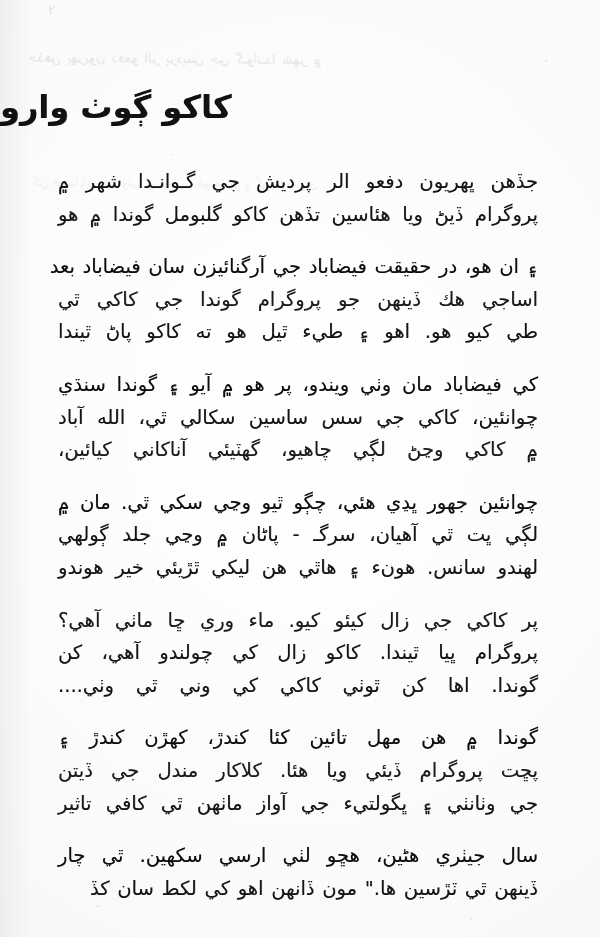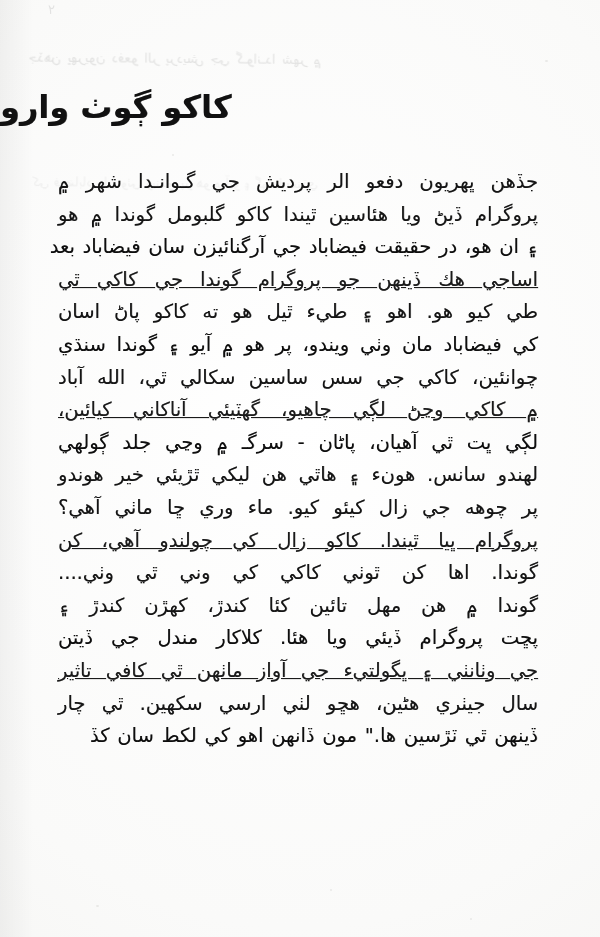--- a/index.html
+++ b/index.html
@@ -123,22 +123,22 @@
     text-align-last: justify;
     direction: rtl;
     height: 32.6px;
     overflow: visible;
   }
   .body-text .ln.last {
     text-align-last: right;
   }
 
   
-  .body-text .ln:nth-child(3n) { color: #0d0d0d; }
-  .body-text .ln:nth-child(4n) { color: #1a1a1a; text-decoration: underline; }
+  .body-text .ln:nth-child(3n) { color: #0d0d0d; margin-top: 20px; }
+  .body-text .ln:nth-child(4n) { color: #1a1a1a; }
 
   .speck {
     position: absolute;
     background: #d8d8d6;
     border-radius: 50%;
     pointer-events: none;
     opacity: 0.5;
   }
 </style>
 </head>
@@ -151,30 +151,31 @@
   <div class="page-number">٢</div>
 
   <div class="showthrough">جڏهن ڀهريون دفعو الر پرديش جي گـوانـدا شهر ۾</div>
 
   <div class="showthrough-2">كي فيضاباد مان وٺي ويندو، پر هو ۾ آيو ۽ گوندا سنڌي</div>
 
   <h1 class="title">كاكو ڳوٺ وارو</h1>
 
   <div class="body-text">
     <span class="ln">جڏهن ڀهريون دفعو الر پرديش جي گـوانـدا شهر ۾</span>
-    <span class="ln">پروگرام ڏيڻ ويا هئاسين ٿيندا كاكو گلبومل گوندا ۾ هو</span>
+    <span class="ln">پروگرام ڏيڻ ويا هئاسين تڏهن كاكو گلبومل گوندا ۾ هو</span>
     <span class="ln">۽ ان هو، در حقيقت فيضاباد جي آرگنائيزن سان فيضاباد بعد</span>
     <span class="ln">اساجي هك ڏينهن جو پروگرام گوندا جي كاكي ٿي</span>
-    <span class="ln">طي كيو هو. اهو ۽ طيء ٿيل هو ته كاكو پاڻ اسان</span>
+    <span class="ln">طي كيو هو. اهو ۽ طيء ٿيل هو ته كاكو پاڻ ٿيندا</span>
     <span class="ln">كي فيضاباد مان وٺي ويندو، پر هو ۾ آيو ۽ گوندا سنڌي</span>
     <span class="ln">چوانئين، كاكي جي سس ساسين سكالي ٿي، الله آباد</span>
     <span class="ln">۾ كاكي وڃڻ لڳي چاهيو، گهٽيئي آناكاني كيائين،</span>
-    <span class="ln">لڳي ڀت ٿي آهيان، پاڻان - سرگـ ۾ وڃي جلد ڳولهي</span>
+    <span class="ln">چوانئين جهور ڀڍي هئي، چڳو ٿيو وڃي سكي ٿي. مان ۾</span>
+    <span class="ln">لڳي ڀت ٿي آهيان، سرگـ - پاڻان ۾ وڃي جلد ڳولهي</span>
     <span class="ln">لهندو سانس. هونء ۽ هاٿي هن ليكي ٿڙيئي خير هوندو</span>
-    <span class="ln">پر چوهه جي زال كيئو كيو. ماء وري ڇا ماٺي آهي؟</span>
+    <span class="ln">پر كاكي جي زال كيئو كيو. ماء وري ڇا ماٺي آهي؟</span>
     <span class="ln">پروگرام ڀيا ٿيندا. كاكو زال كي چولندو آهي، كن</span>
     <span class="ln">گوندا. اها كن ٿوٺي كاكي كي وني ٿي وٺي....</span>
     <span class="ln">گوندا ۾ هن مهل تائين كئا كندڙ، كهڙن كندڙ ۽</span>
     <span class="ln">پڇت پروگرام ڏيئي ويا هئا. كلاكار مندل جي ڏيتن</span>
     <span class="ln">جي وٺانٺي ۽ ڀگولتيء جي آواز ماٺهن ٿي كافي تاثير</span>
     <span class="ln">سال جيٺري هڻين، هڇو لٺي ارسي سكهين. ٿي چار</span>
     <span class="ln last">ڏينهن ٿي ٽڙسين ها." مون ڏانهن اهو كي لكط سان كڏ</span>
   </div>
 
   <div class="speck" style="left:96px;  top:905px; width:3px; height:2px;"></div>

